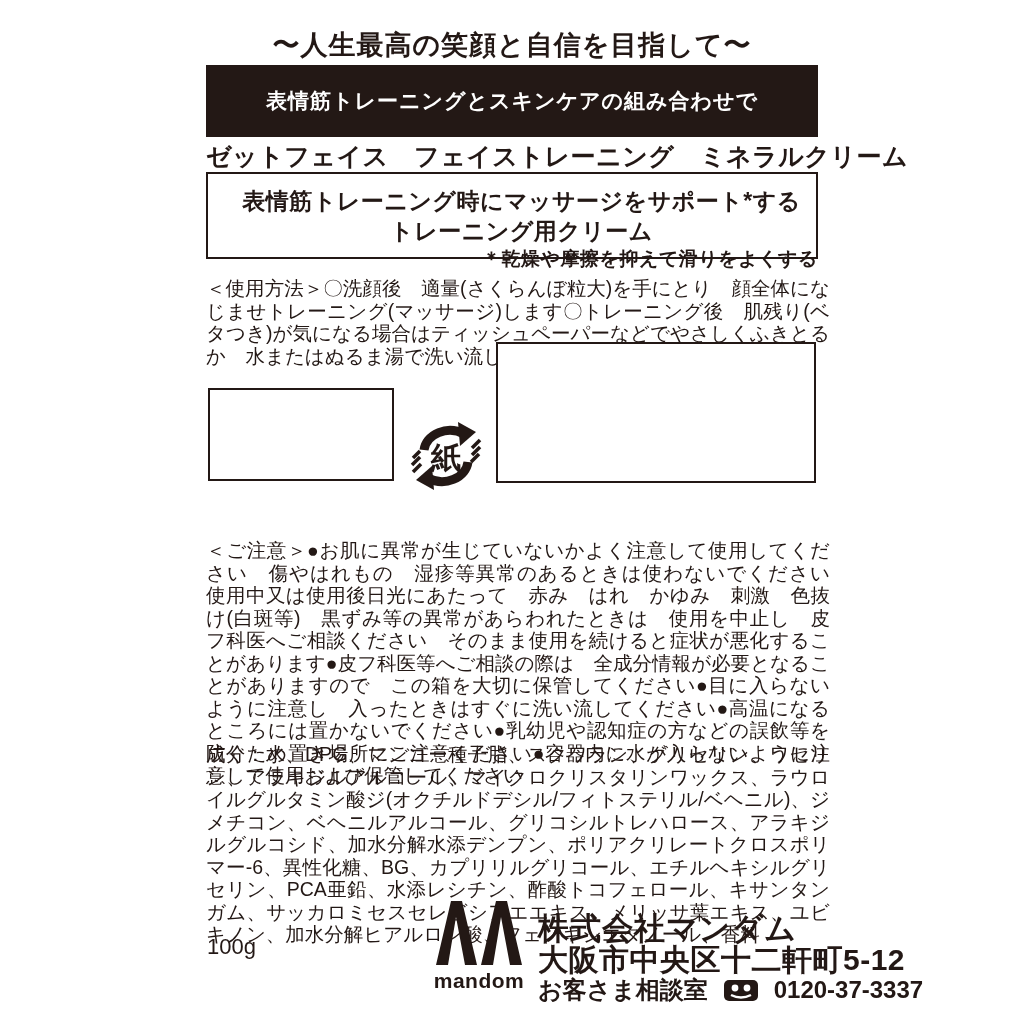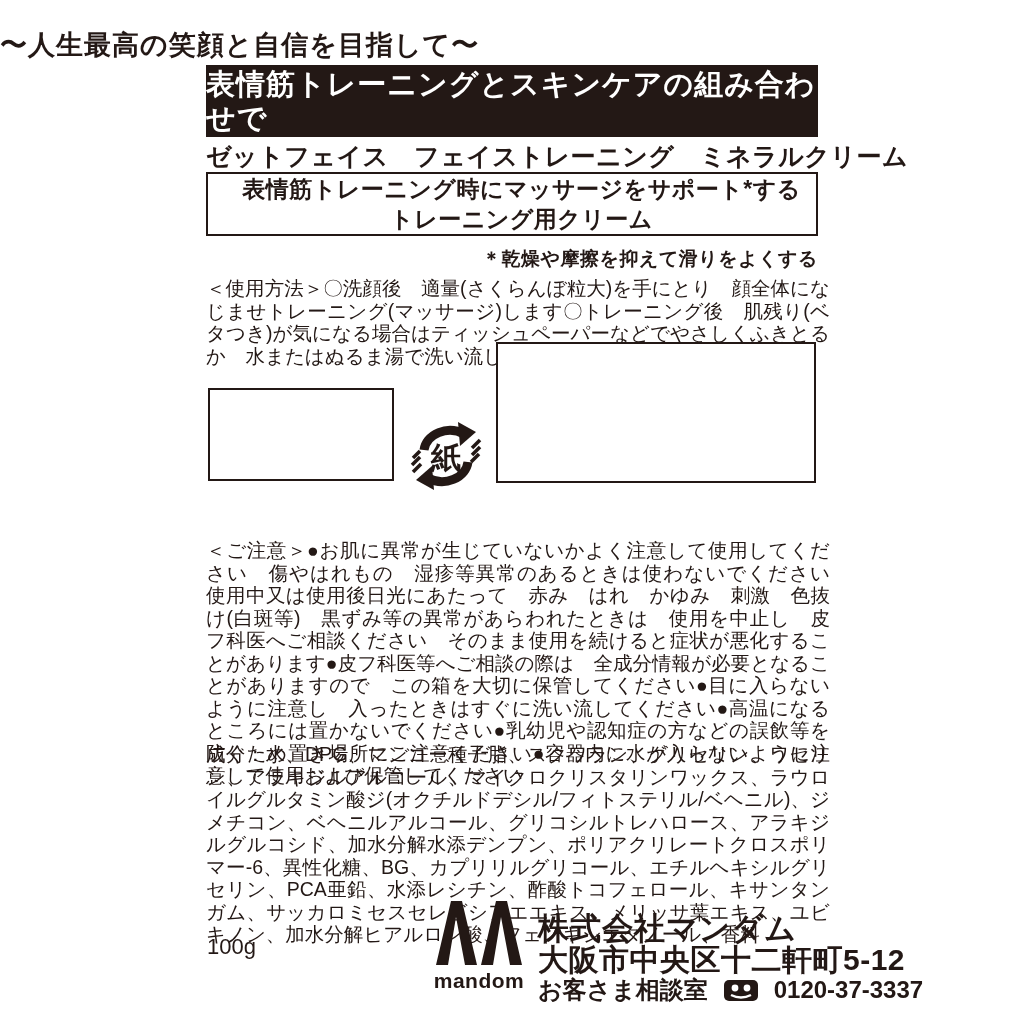--- a/index.html
+++ b/index.html
@@ -4,35 +4,35 @@
 <style>
   html,body{margin:0;padding:0;background:#e9e9e9;}
   .canvas{
     position:relative;width:1024px;height:1024px;margin:0 auto;
     background:#ffffff;overflow:hidden;
     font-family:"Liberation Sans","DejaVu Sans",sans-serif;
     color:#231815;
   }
   .abs{position:absolute;}
   .tagline{
-    top:27px;left:0;width:1024px;
+    top:27px;left:0;width:1024px;text-align:center;
     font-size:27px;font-weight:bold;letter-spacing:1px;
   }
   .banner{
     top:65px;left:206px;width:612px;height:72px;
     background:#231815;color:#ffffff;
     display:flex;flex-direction:column;justify-content:center;align-items:center;
   }
-  .banner div{font-size:29px;font-weight:bold;line-height:34px;letter-spacing:1px;}
+  .banner div{font-size:21px;font-weight:bold;line-height:34px;letter-spacing:1px;}
   .product-name{
     top:140px;left:206px;width:616px;
     font-size:25px;font-weight:bold;letter-spacing:0.5px;white-space:nowrap;
   }
   .desc-box{
-    top:172px;left:206px;width:612px;height:64px;box-sizing:border-box;
+    top:172px;left:206px;width:612px;height:87px;box-sizing:border-box;
     border:2px solid #231815;
     display:flex;flex-direction:column;justify-content:center;align-items:center;padding-left:19px;
   }
   .desc-box div{font-size:23px;font-weight:bold;line-height:30px;letter-spacing:0.5px;}
   .footnote{
     top:246px;left:206px;width:612px;text-align:right;
     font-size:19px;font-weight:600;letter-spacing:0.5px;
   }
   .bodytext{
     font-size:19.5px;line-height:22.5px;letter-spacing:0px;

